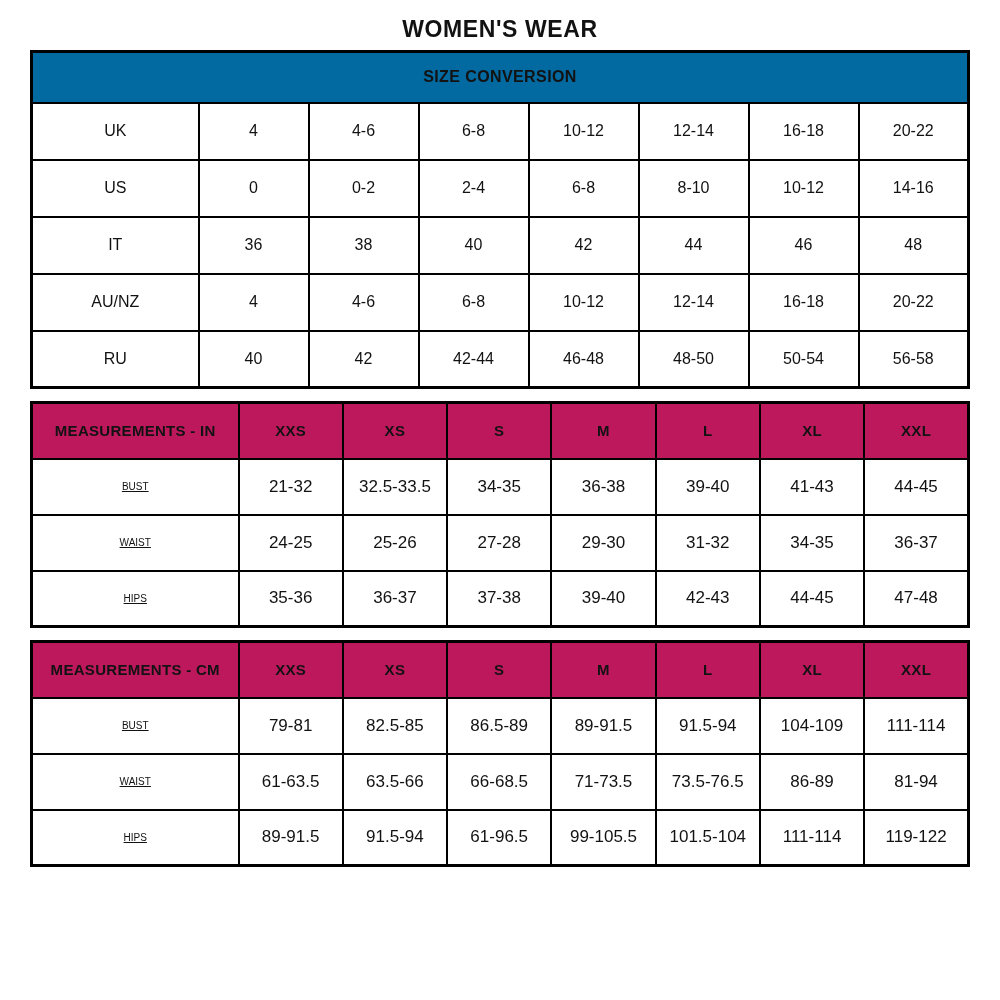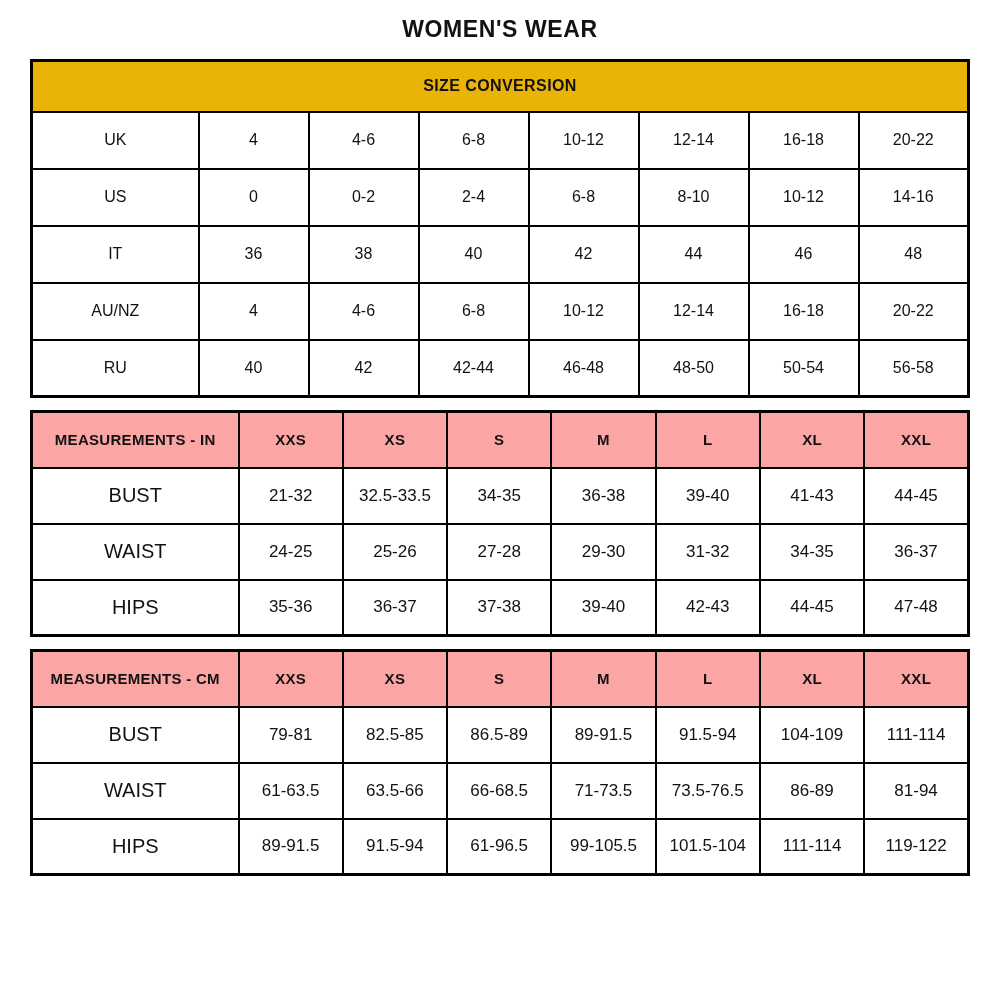--- a/index.html
+++ b/index.html
@@ -9,57 +9,57 @@
     background: #ffffff;
     color: #121212;
     font-family: "Liberation Sans", sans-serif;
   }
   .page { padding: 10px 30px 0 30px; }
   .title {
     text-align: center;
     font-size: 23px;
     font-weight: 700;
     letter-spacing: 0.6px;
-    margin: 6px 0 16px 0;
+    margin: 6px 0 7px 0;
   }
   table {
     border-collapse: collapse;
     table-layout: fixed;
     width: 940px;
     border: 3px solid #000;
     margin: 0 auto 12px auto;
   }
   td {
     border: 2px solid #000;
     text-align: center;
     vertical-align: middle;
     padding: 0;
     overflow: hidden;
     white-space: nowrap;
   }
   
   .banner {
-    background: #eab308;
+    background: #0369a1;
     height: 51px;
     font-size: 15px;
     font-weight: 700;
     letter-spacing: 0.4px;
   }
   .tbl-conv td { height: 57px; font-size: 16px; }
   .tbl-conv .banner { height: 51px; }
   
   .meas-head td {
-    background: #fca5a5;
+    background: #be185d;
     height: 54px;
     font-size: 15px;
     font-weight: 700;
     letter-spacing: 0.3px;
   }
   .tbl-meas td { height: 56px; }
-  .tbl-meas .label-cell { font-size: 20px; }
+  .tbl-meas .label-cell { font-size: 10px; text-decoration: underline; }
   .tbl-meas .value-cell { font-size: 17px; }
 </style>
 </head>
 <body>
 
 <div class="page">
 
   <div class="title">WOMEN'S WEAR</div>
 
   <table class="tbl-conv">

